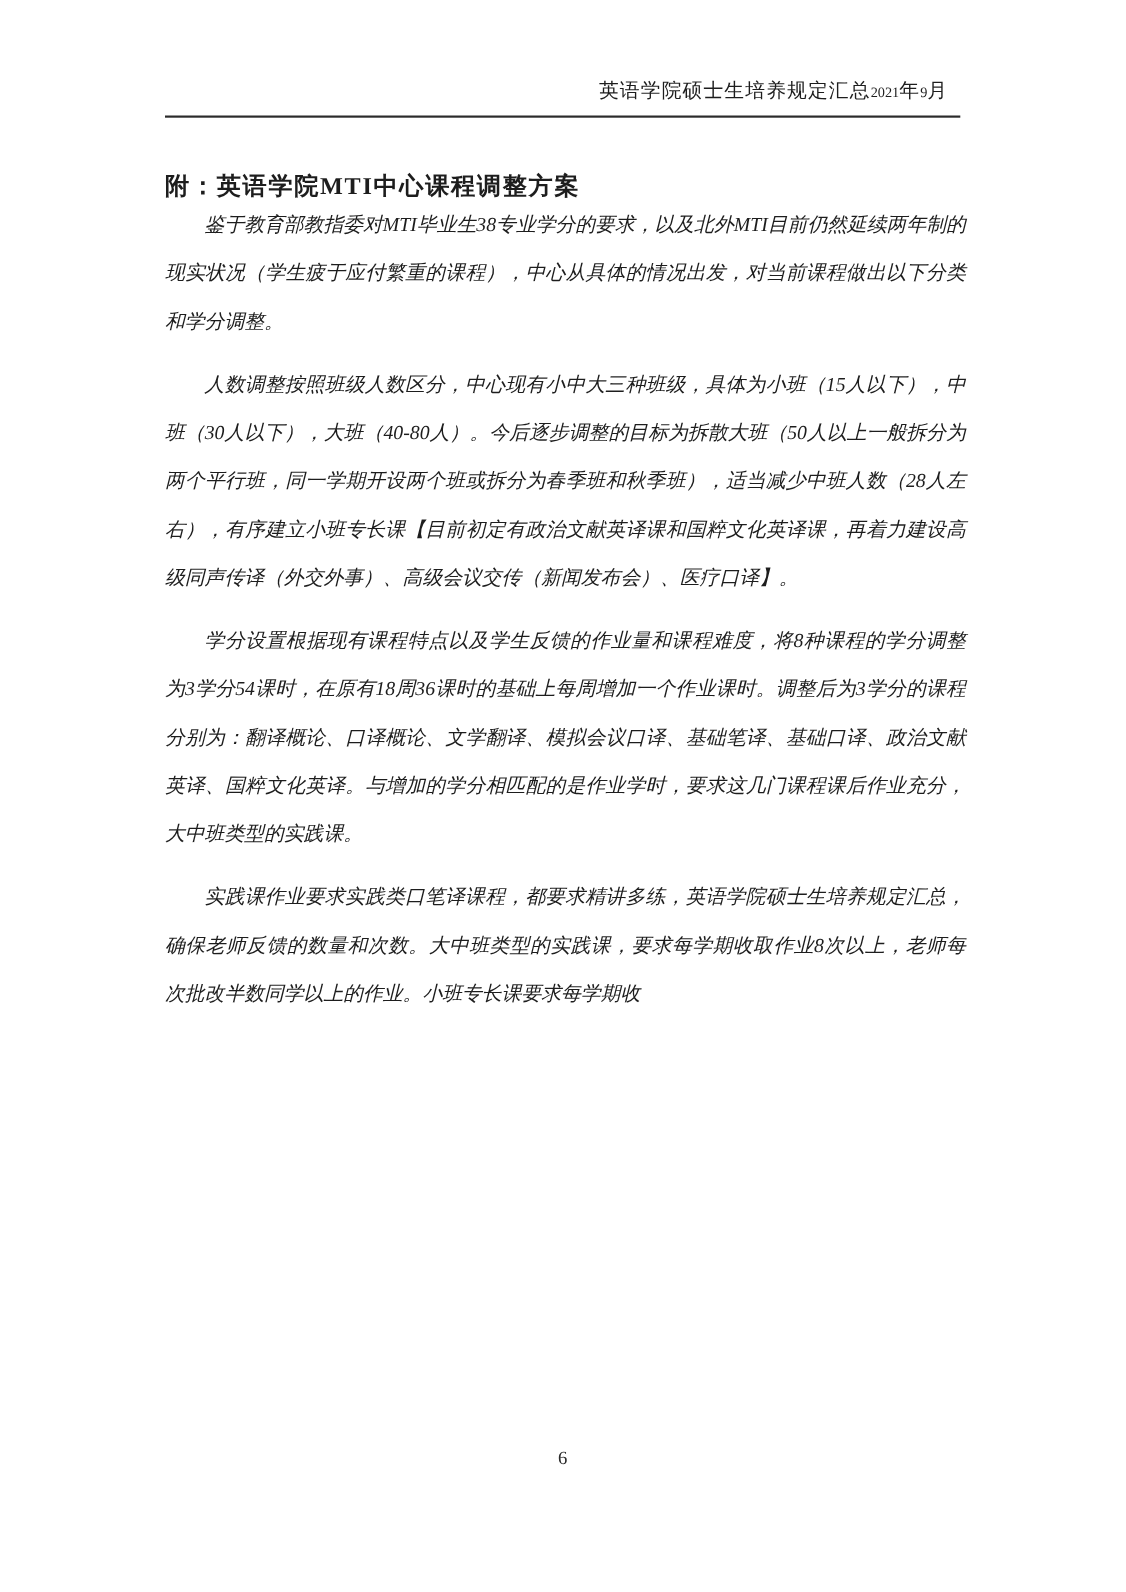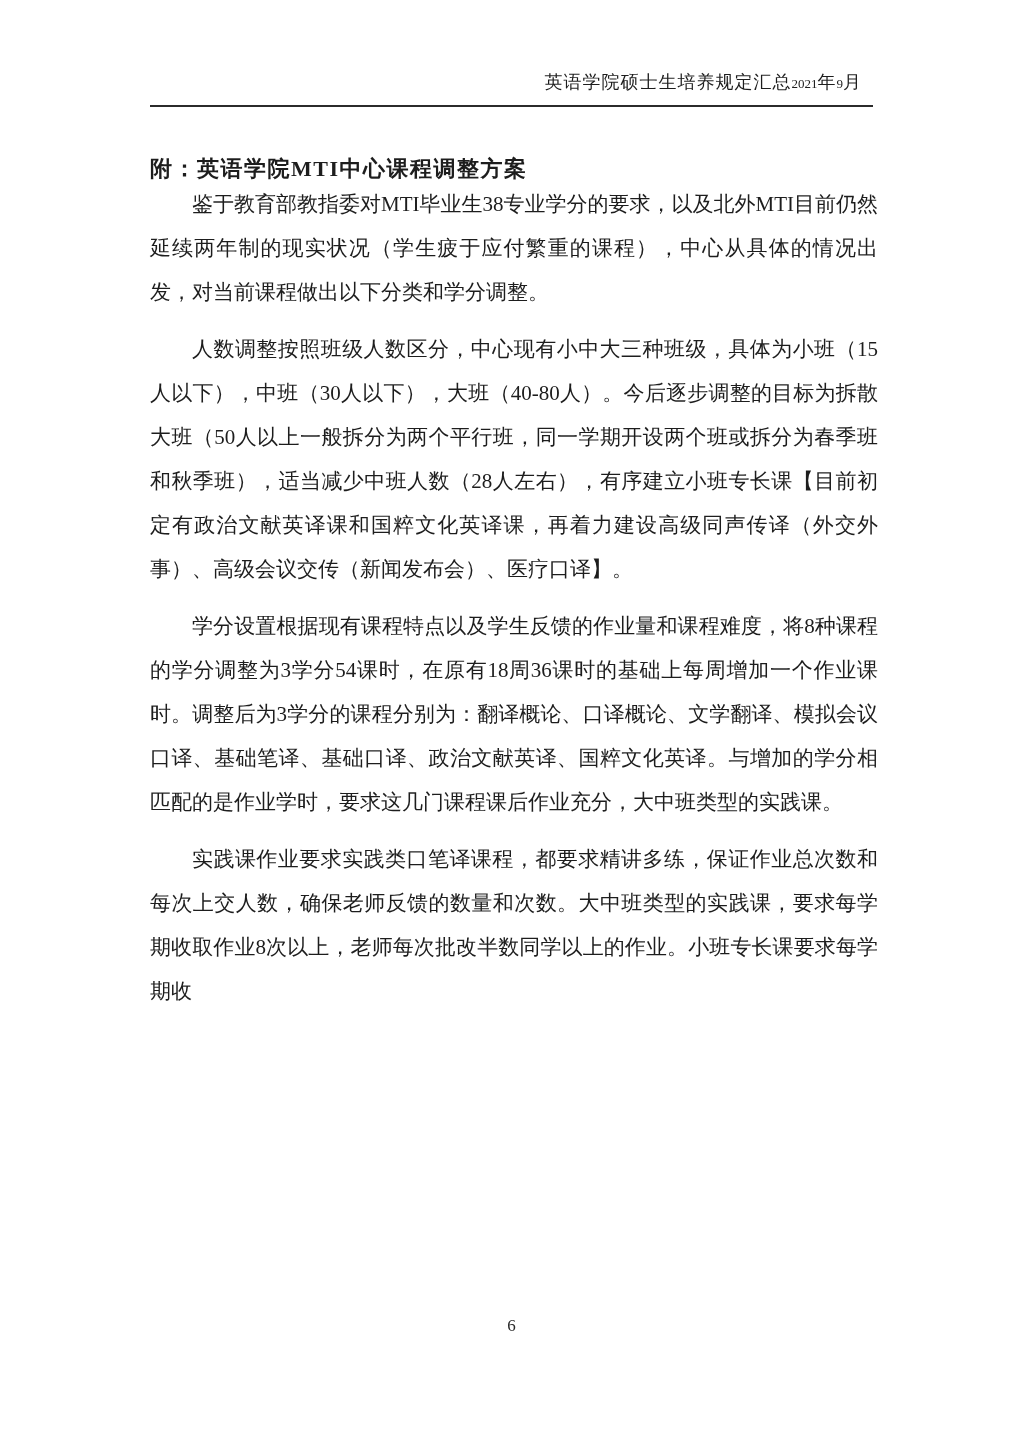--- a/index.html
+++ b/index.html
@@ -46,23 +46,24 @@
     font-weight: bold;
     letter-spacing: 1.5px;
     white-space: nowrap;
     margin-top: 28px;
   }
   .content {
     position: absolute;
     left: 150px;
     top: 182px;
     width: 728px;
-    font-size: 21px;
+    font-size: 18px;
     line-height: 44px;
     text-align: justify;
+    font-style: italic;
   }
   .content p {
     margin: 0 0 13px 0;
     text-indent: 2em;
   }
   .page-number {
     position: absolute;
     left: 150px;
     top: 1316px;
     width: 723px;
@@ -81,18 +82,18 @@
   </div>
 
   <div class="header-rule"></div>
 
   <div class="doc-title">附：英语学院MTI中心课程调整方案</div>
 
   <div class="content">
     <p>鉴于教育部教指委对MTI毕业生38专业学分的要求，以及北外MTI目前仍然延续两年制的现实状况（学生疲于应付繁重的课程），中心从具体的情况出发，对当前课程做出以下分类和学分调整。</p>
     <p>人数调整按照班级人数区分，中心现有小中大三种班级，具体为小班（15人以下），中班（30人以下），大班（40-80人）。今后逐步调整的目标为拆散大班（50人以上一般拆分为两个平行班，同一学期开设两个班或拆分为春季班和秋季班），适当减少中班人数（28人左右），有序建立小班专长课【目前初定有政治文献英译课和国粹文化英译课，再着力建设高级同声传译（外交外事）、高级会议交传（新闻发布会）、医疗口译】。</p>
     <p>学分设置根据现有课程特点以及学生反馈的作业量和课程难度，将8种课程的学分调整为3学分54课时，在原有18周36课时的基础上每周增加一个作业课时。调整后为3学分的课程分别为：翻译概论、口译概论、文学翻译、模拟会议口译、基础笔译、基础口译、政治文献英译、国粹文化英译。与增加的学分相匹配的是作业学时，要求这几门课程课后作业充分，大中班类型的实践课。</p>
-    <p>实践课作业要求实践类口笔译课程，都要求精讲多练，保证作业总次数和每次上交人数，确保老师反馈的数量和次数。大中班类型的实践课，要求每学期收取作业8次以上，老师每次批改半数同学以上的作业。小班专长课要求每学期收</p>
+    <p>实践课作业要求实践类口笔译课程，都要求精讲多练，英语学院硕士生培养规定汇总，确保老师反馈的数量和次数。大中班类型的实践课，要求每学期收取作业8次以上，老师每次批改半数同学以上的作业。小班专长课要求每学期收</p>
   </div>
 
   <div class="page-number">6</div>
 
 </div>
 
 </body></html>

